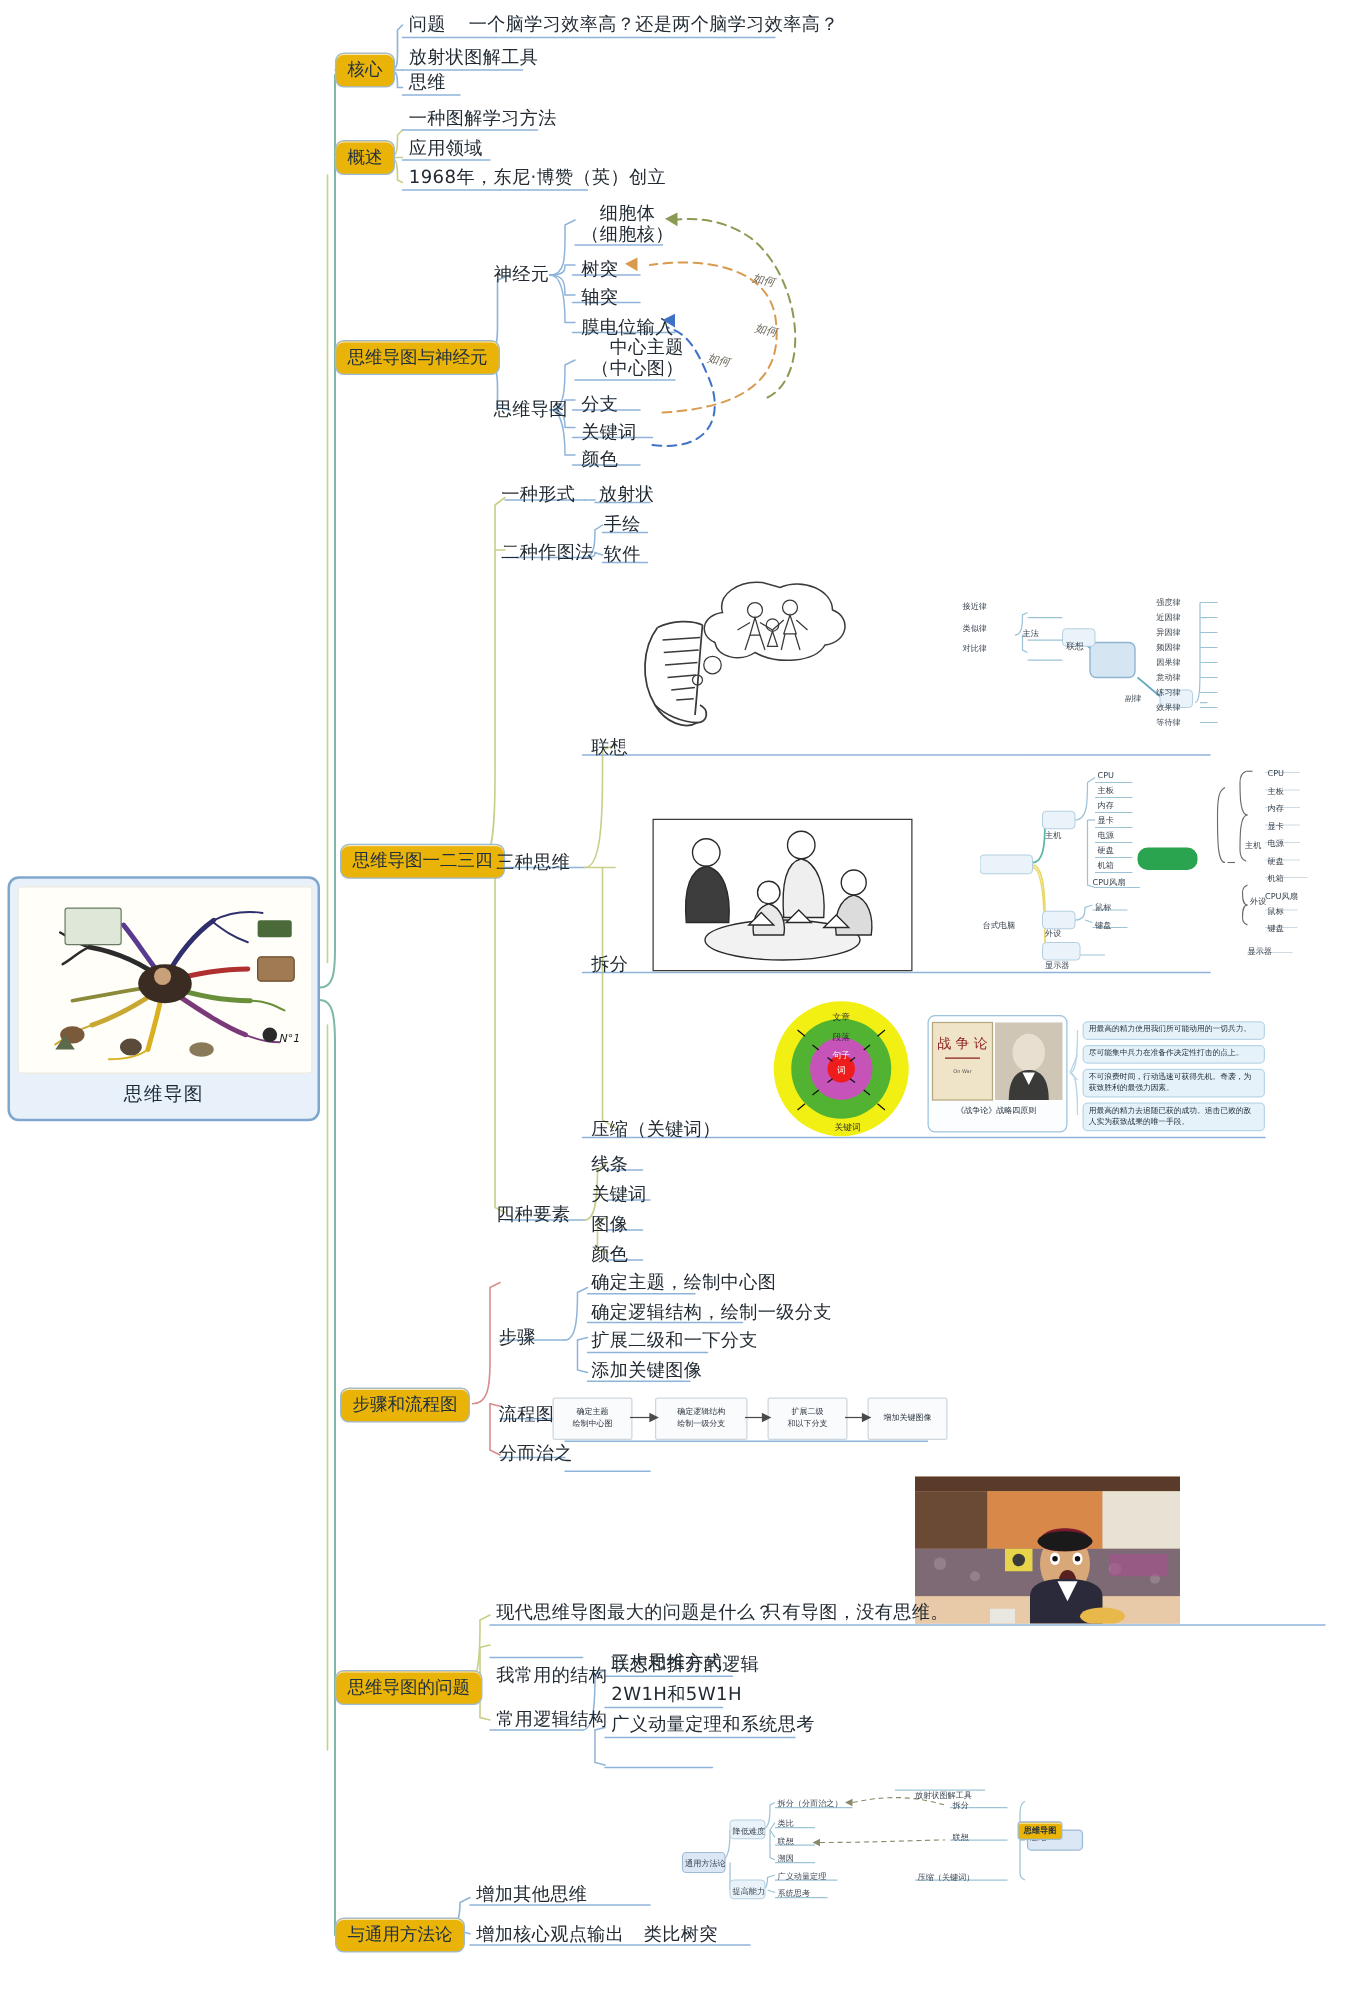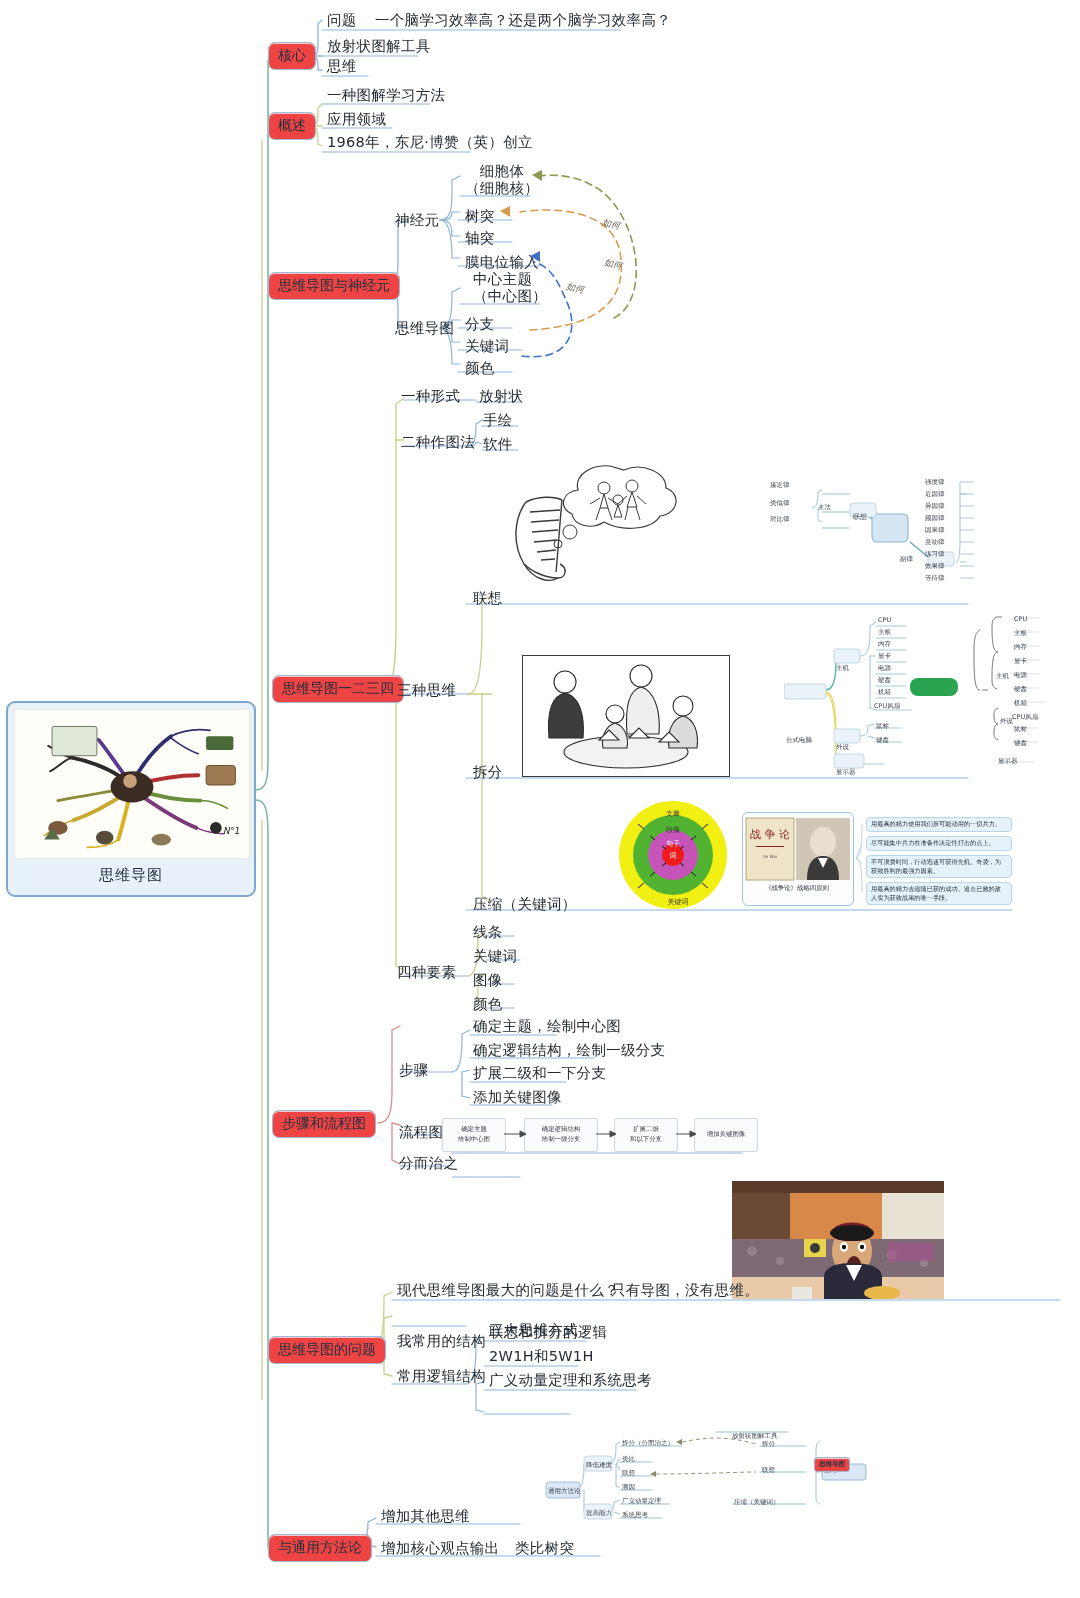--- a/index.html
+++ b/index.html
@@ -23,21 +23,21 @@
     font-size:14.5px;
     line-height:1.25;
     color:#222b33;
     letter-spacing:.3px;
   }
   .node.plain{padding:1px 3px;}
   .node.tiny{font-size:6.5px;color:#3a4450;letter-spacing:0;}
 
   .pill{
     position:absolute;
-    background:#ef4444;
+    background:#eab308;
     border:1.3px solid #9dbad6;
     border-radius:7px;
     padding:4px 9px;
     font-size:14px;
     color:#20303f;
     white-space:nowrap;
     box-shadow:0 1px 0 rgba(255,255,255,.7) inset;
     text-align:right;
   }
   .pill.tiny{
@@ -270,21 +270,21 @@
   <div class="node plain" style="left:392px;top:318px;">思维导图</div>
 
   <div class="node plain" style="left:462px;top:162px;text-align:center;line-height:1.15;">
       <span style="display:block">细胞体</span>
       <span style="display:block">（细胞核）</span>
     </div>
   <div class="node plain" style="left:462px;top:206px;">树突</div>
   <div class="node plain" style="left:462px;top:228px;">轴突</div>
   <div class="node plain" style="left:462px;top:252px;">膜电位输入</div>
 
-  <div class="node plain" style="left:470px;top:270px;text-align:left;line-height:1.15;">
+  <div class="node plain" style="left:470px;top:270px;text-align:right;line-height:1.15;font-family:Liberation Mono, monospace;">
       <span style="display:block">中心主题</span>
       <span style="display:block">（中心图）</span>
     </div>
   <div class="node plain" style="left:462px;top:314px;">分支</div>
   <div class="node plain" style="left:462px;top:336px;">关键词</div>
   <div class="node plain" style="left:462px;top:358px;">颜色</div>
 
   <div class="annot" style="left:602px;top:218px;transform:rotate(12deg);">如何</div>
   <div class="annot" style="left:604px;top:258px;transform:rotate(12deg);">如何</div>
   <div class="annot" style="left:566px;top:282px;transform:rotate(12deg);">如何</div>

